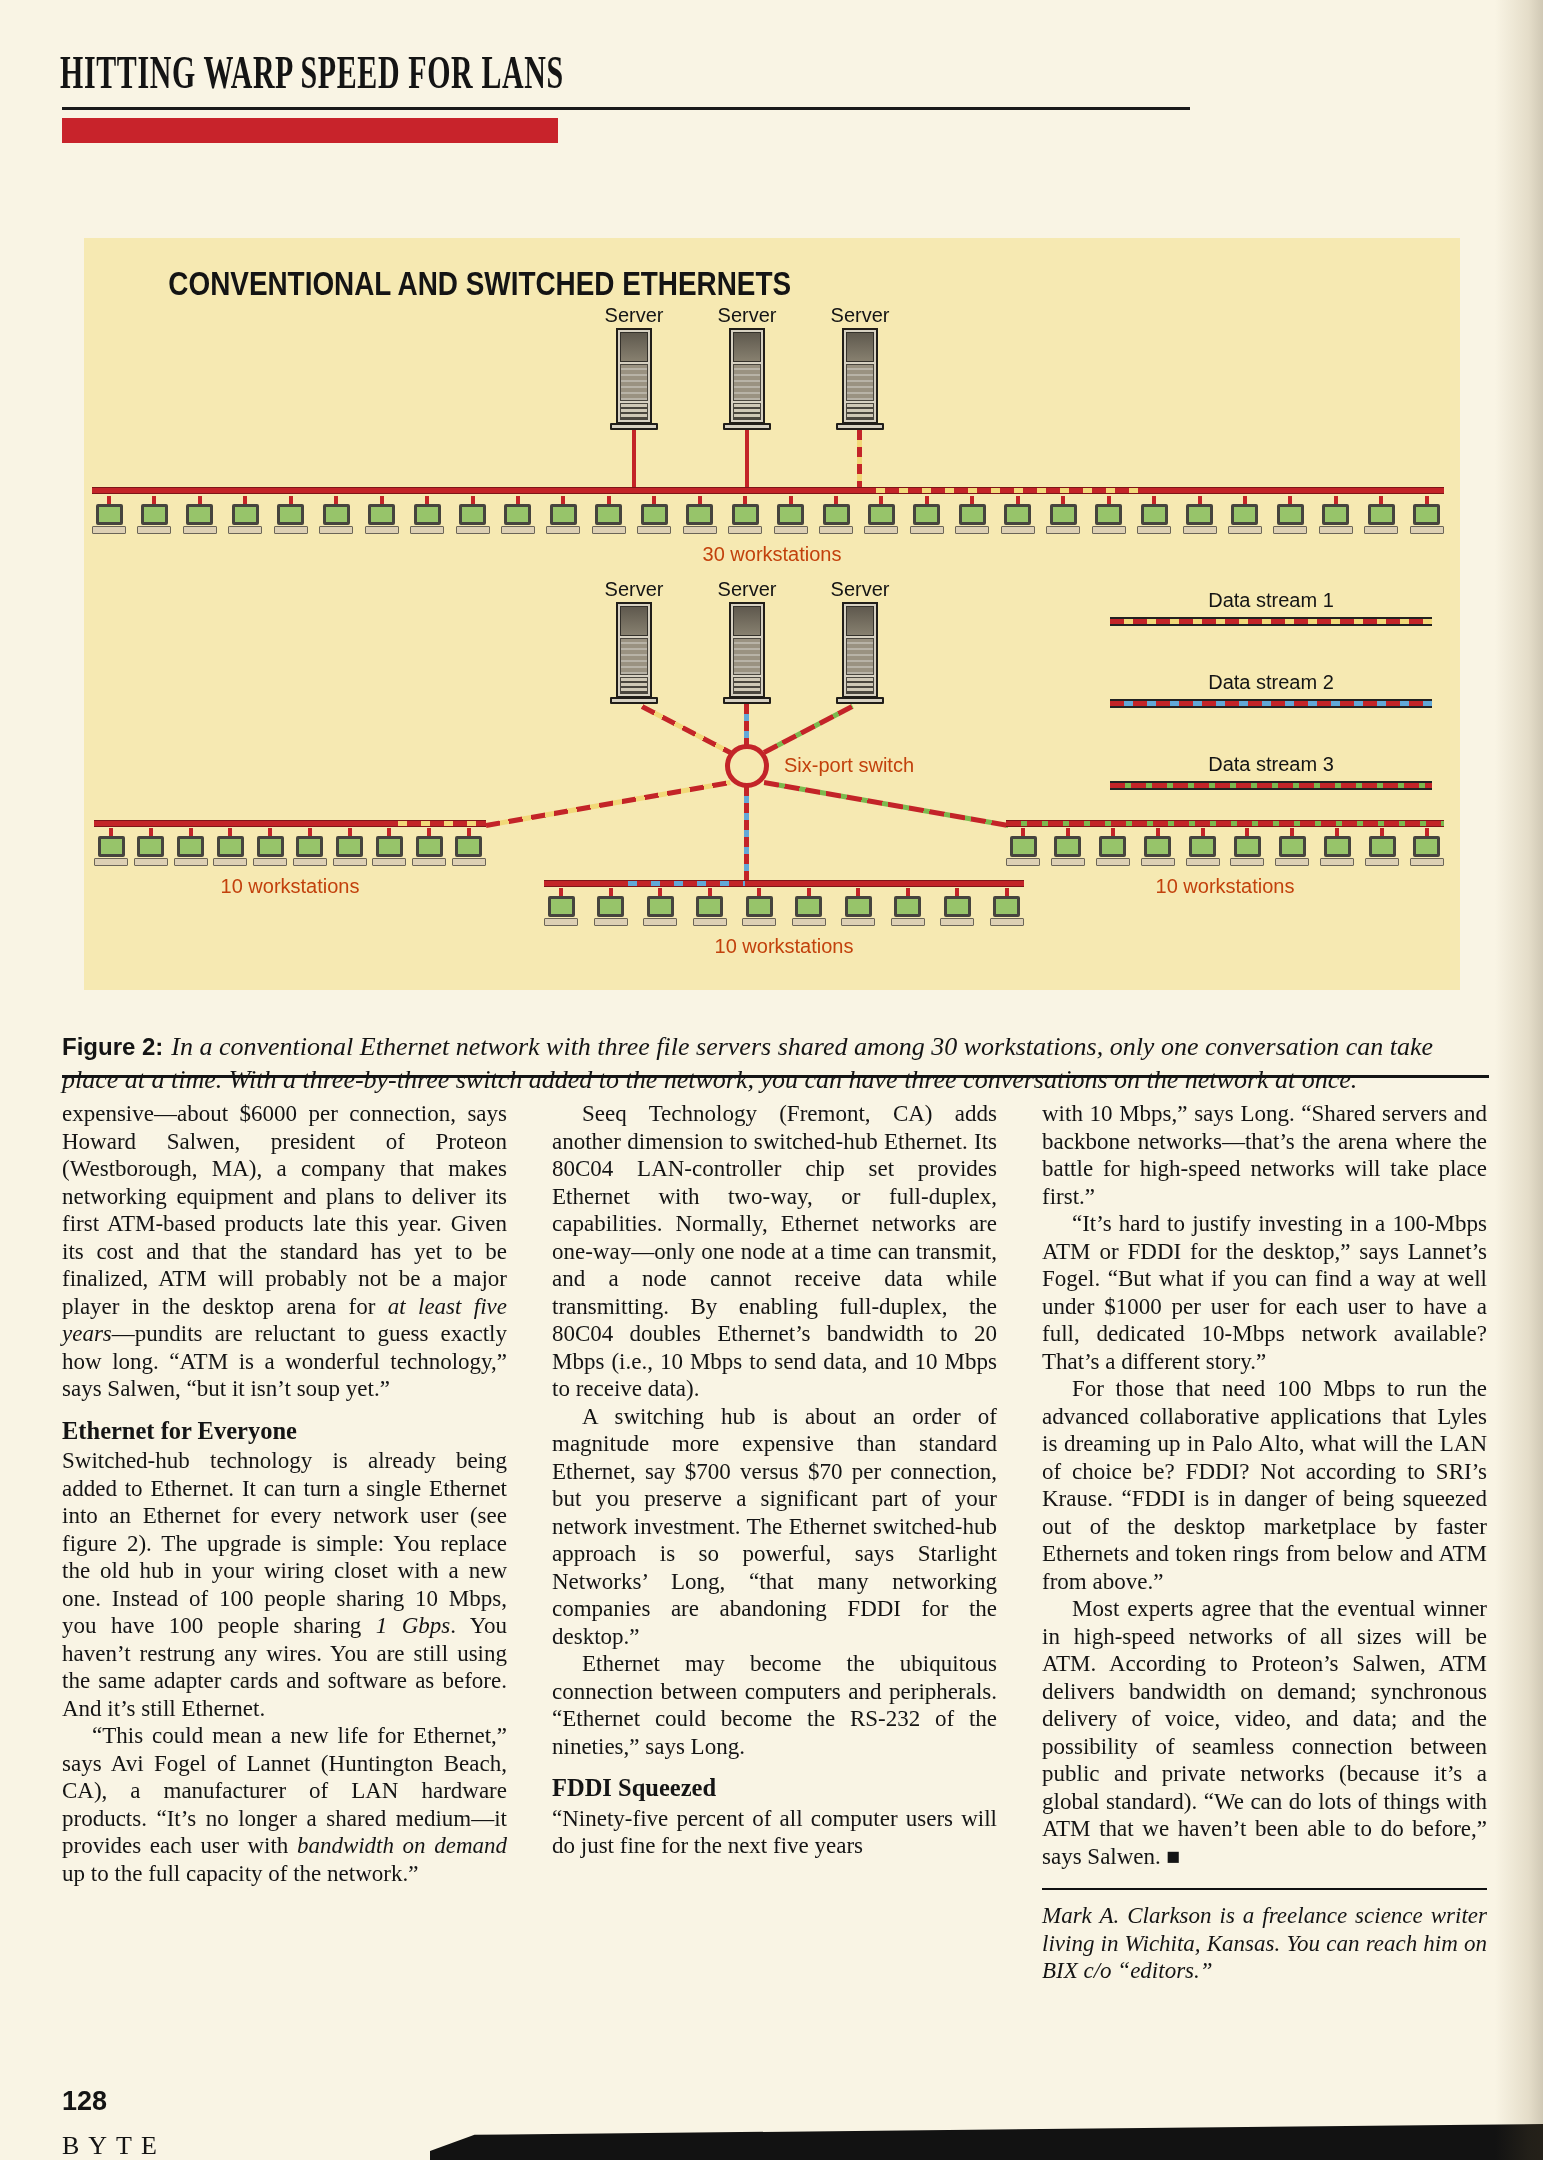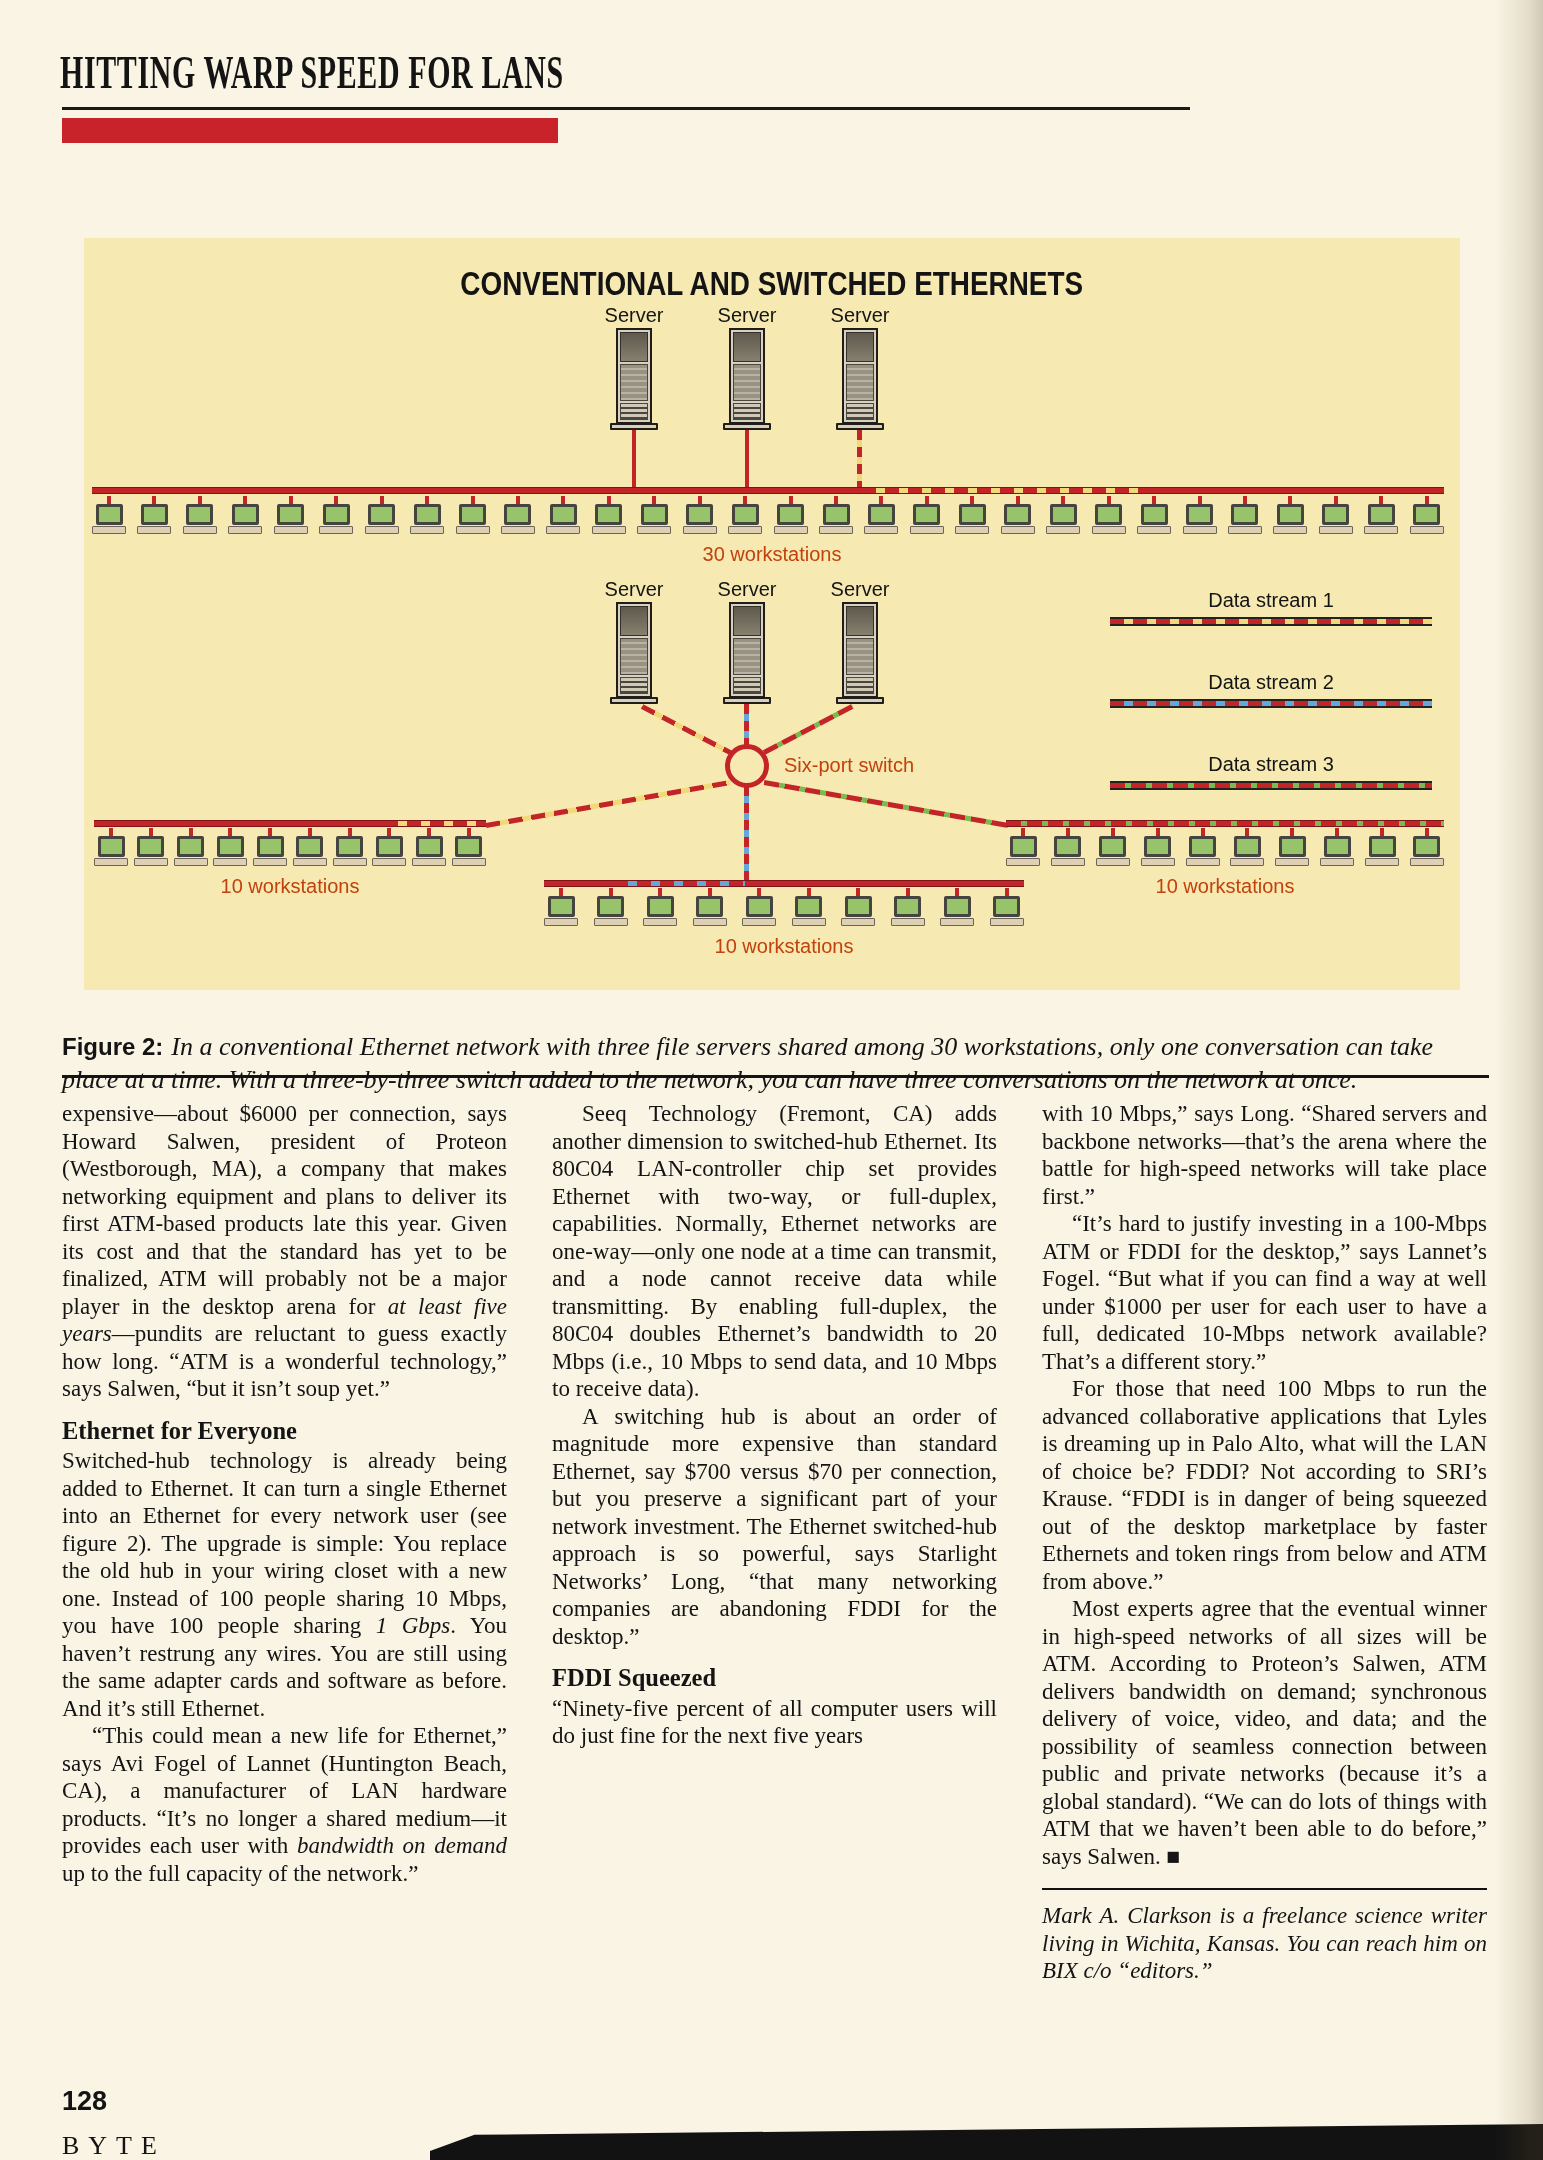--- a/index.html
+++ b/index.html
@@ -9,21 +9,21 @@
 
   
   .headline{position:absolute;left:60px;top:46px;white-space:nowrap;}
   .headline span{display:inline-block;font-family:"Liberation Serif","DejaVu Serif",serif;
         font-weight:700;font-size:46px;letter-spacing:1px;transform:scaleX(0.65);transform-origin:0 0;}
   .head-rule{position:absolute;left:62px;top:107px;width:1128px;height:3px;background:#1a1a1a;}
   .head-redbar{position:absolute;left:62px;top:118px;width:496px;height:25px;background:#c8232b;}
 
   
   .fig{position:absolute;left:84px;top:238px;width:1376px;height:752px;background:#f6e9b2;}
-  .fig-title{position:absolute;left:0;top:26px;width:100%;text-align:center;}
+  .fig-title{position:absolute;left:16px;top:26px;width:100%;text-align:left;}
   .fig-title span{display:inline-block;font-family:"Liberation Sans","DejaVu Sans",sans-serif;
         font-weight:700;font-size:34px;transform:scaleX(0.82);white-space:nowrap;}
   .dlabel{position:absolute;font-family:"Liberation Sans","DejaVu Sans",sans-serif;
         font-size:20px;line-height:24px;color:#c2410c;}
   .center-text{text-align:center;}
 
   
   .server{position:absolute;width:72px;}
   .server-label{font-family:"Liberation Sans","DejaVu Sans",sans-serif;font-size:20px;
         line-height:26px;text-align:center;}
@@ -530,20 +530,21 @@
   <div class="article">
     <div class="col">
         <p class="body-p"><span>expensive—about $6000 per connection, says Howard Salwen, president of Proteon (Westborough, MA), a company that makes networking equipment and plans to deliver its first ATM-based products late this year. Given its cost and that the standard has yet to be finalized, ATM will probably not be a major player in the desktop arena for </span><em>at least five years</em><span>—pundits are reluctant to guess exactly how long. “ATM is a wonderful technology,” says Salwen, “but it isn’t soup yet.”</span></p>
         <h3 class="col-heading">Ethernet for Everyone</h3>
         <p class="body-p"><span>Switched-hub technology is already being added to Ethernet. It can turn a single Ethernet into an Ethernet for every network user (see figure 2). The upgrade is simple: You replace the old hub in your wiring closet with a new one. Instead of 100 people sharing 10 Mbps, you have 100 people sharing </span><em>1 Gbps</em><span>. You haven’t restrung any wires. You are still using the same adapter cards and software as before. And it’s still Ethernet.</span></p>
         <p class="body-p indent"><span>“This could mean a new life for Ethernet,” says Avi Fogel of Lannet (Huntington Beach, CA), a manufacturer of LAN hardware products. “It’s no longer a shared medium—it provides each user with </span><em>bandwidth on demand</em><span> up to the full capacity of the network.”</span></p>
       </div>
     <div class="col">
         <p class="body-p indent"><span>Seeq Technology (Fremont, CA) adds another dimension to switched-hub Ethernet. Its 80C04 LAN-controller chip set provides Ethernet with two-way, or full-duplex, capabilities. Normally, Ethernet networks are one-way—only one node at a time can transmit, and a node cannot receive data while transmitting. By enabling full-duplex, the 80C04 doubles Ethernet’s bandwidth to 20 Mbps (i.e., 10 Mbps to send data, and 10 Mbps to receive data).</span></p>
         <p class="body-p indent"><span>A switching hub is about an order of magnitude more expensive than standard Ethernet, say $700 versus $70 per connection, but you preserve a significant part of your network investment. The Ethernet switched-hub approach is so powerful, says Starlight Networks’ Long, “that many networking companies are abandoning FDDI for the desktop.”</span></p>
+        <p class="body-p indent"><span>Ethernet may become the ubiquitous connection between computers and peripherals. “Ethernet could become the RS-232 of the nineties,” says Long.</span></p>
         <h3 class="col-heading">FDDI Squeezed</h3>
         <p class="body-p"><span>“Ninety-five percent of all computer users will do just fine for the next five years</span></p>
       </div>
     <div class="col">
         <p class="body-p"><span>with 10 Mbps,” says Long. “Shared servers and backbone networks—that’s the arena where the battle for high-speed networks will take place first.”</span></p>
         <p class="body-p indent"><span>“It’s hard to justify investing in a 100-Mbps ATM or FDDI for the desktop,” says Lannet’s Fogel. “But what if you can find a way at well under $1000 per user for each user to have a full, dedicated 10-Mbps network available? That’s a different story.”</span></p>
         <p class="body-p indent"><span>For those that need 100 Mbps to run the advanced collaborative applications that Lyles is dreaming up in Palo Alto, what will the LAN of choice be? FDDI? Not according to SRI’s Krause. “FDDI is in danger of being squeezed out of the desktop marketplace by faster Ethernets and token rings from below and ATM from above.”</span></p>
         <p class="body-p indent"><span>Most experts agree that the eventual winner in high-speed networks of all sizes will be ATM. According to Proteon’s Salwen, ATM delivers bandwidth on demand; synchronous delivery of voice, video, and data; and the possibility of seamless connection between public and private networks (because it’s a global standard). “We can do lots of things with ATM that we haven’t been able to do before,” says Salwen. ■</span></p>
         <div class="bio-rule"></div>
         <p class="body-p bio"><span>Mark A. Clarkson is a freelance science writer living in Wichita, Kansas. You can reach him on BIX c/o “editors.”</span></p>

